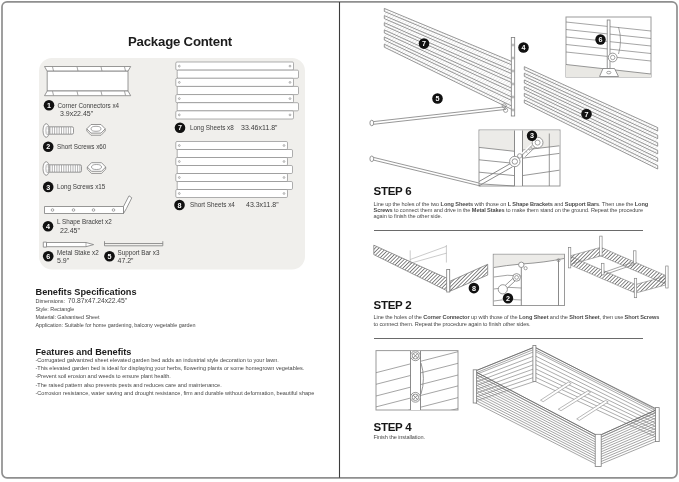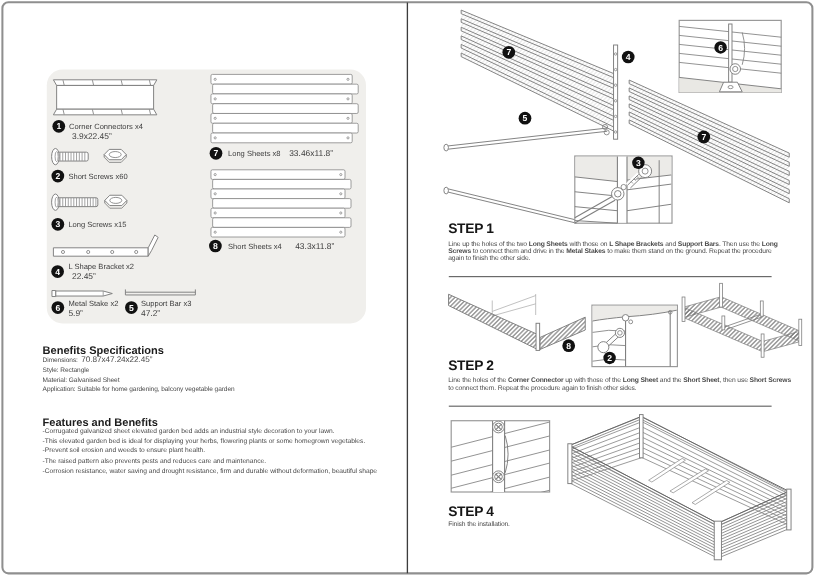--- a/index.html
+++ b/index.html
@@ -480,41 +480,42 @@
         <polygon points="540.5,400.2 568.5,382.0 571.2,383.5 543.2,401.7" fill="#fff" stroke="#7e7e7e" stroke-width="0.55"></polygon>
         <polygon points="558.3,409.2 587.8,390.8 590.5,392.3 561.0,410.7" fill="#fff" stroke="#7e7e7e" stroke-width="0.55"></polygon>
         <polygon points="576.7,418.9 605.5,400.4 608.2,401.9 579.4,420.4" fill="#fff" stroke="#7e7e7e" stroke-width="0.55"></polygon>
         <rect x="595.2" y="434.3" width="6.0" height="32.2" fill="#fff" stroke="#7e7e7e" stroke-width="0.8"></rect>
         <rect x="473.2" y="369.8" width="3.4" height="33.2" fill="#fff" stroke="#7e7e7e" stroke-width="0.8"></rect>
         <rect x="655.6" y="407.6" width="3.6" height="34.0" fill="#fff" stroke="#7e7e7e" stroke-width="0.8"></rect>
         <rect x="532.9" y="345.5" width="3.0" height="36.0" fill="#fff" stroke="#7e7e7e" stroke-width="0.8"></rect>
       </g>
 </svg>
 
+<div class="abs" style="left:128px;top:33.9px;font-size:13.2px;font-weight:bold;letter-spacing:-0.2px;color:#1c1c1c;">Package Content</div>
 
 <div class="abs" style="left:35.5px;top:287px;font-size:9.2px;font-weight:bold;color:#1c1c1c;">Benefits Specifications</div>
 
 <div class="abs" style="left:35.5px;top:297px;font-size:5.45px;line-height:8px;letter-spacing:-0.05px;color:#474747;">
 Dimensions:&nbsp; <span style="font-size:6.8px;">70.87x47.24x22.45”</span><br>
 Style: Rectangle<br>
 Material: Galvanised Sheet<br>
 Application: Suitable for home gardening, balcony vegetable garden
 </div>
 
 <div class="abs" style="left:35.5px;top:346.8px;font-size:9.2px;font-weight:bold;color:#1c1c1c;">Features and Benefits</div>
 
 <div class="abs" style="left:35.5px;top:356.4px;font-size:5.55px;line-height:8.05px;letter-spacing:0px;color:#474747;">
 -Corrugated galvanized sheet elevated garden bed adds an industrial style decoration to your lawn.<br>
 -This elevated garden bed is ideal for displaying your herbs, flowering plants or some homegrown vegetables.<br>
 -Prevent soil erosion and weeds to ensure plant health.<br>
 -The raised pattern also prevents pests and reduces care and maintenance.<br>
 -Corrosion resistance, water saving and drought resistance, firm and durable without deformation, beautiful shape
 </div>
 
-<div class="abs" style="left:373.5px;top:185.2px;font-size:11.5px;font-weight:bold;letter-spacing:-0.25px;color:#161616;">STEP 1</div>
+<div class="abs" style="left:373.5px;top:185.2px;font-size:11.5px;font-weight:bold;letter-spacing:-0.25px;color:#161616;">STEP 6</div>
 
 <div class="abs" style="left:373.5px;top:200.6px;font-size:5.6px;line-height:6.35px;letter-spacing:-0.1px;color:#4a4a4a;">
 Line up the holes of the two <b>Long Sheets</b> with those on <b>L Shape Brackets</b> and <b>Support Bars</b>. Then use the <b>Long</b><br>
 <b>Screws</b> to connect them and drive in the <b>Metal Stakes</b> to make them stand on the ground. Repeat the procedure<br>
 again to finish the other side.
 </div>
 
 <div class="abs" style="left:374px;top:229.6px;width:269px;height:0;border-top:0.8px solid #6a6a6a;"></div>
 
 <div class="abs" style="left:373.5px;top:299.4px;font-size:11.5px;font-weight:bold;letter-spacing:-0.25px;color:#161616;">STEP 2</div>

